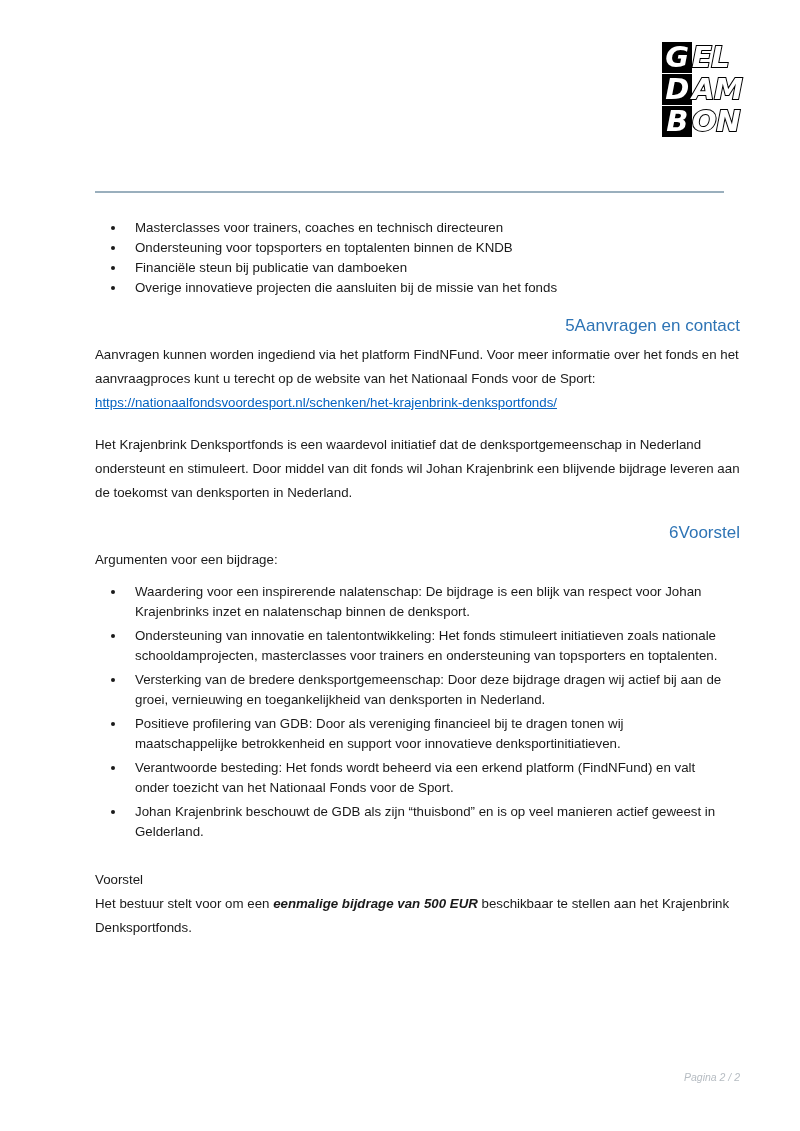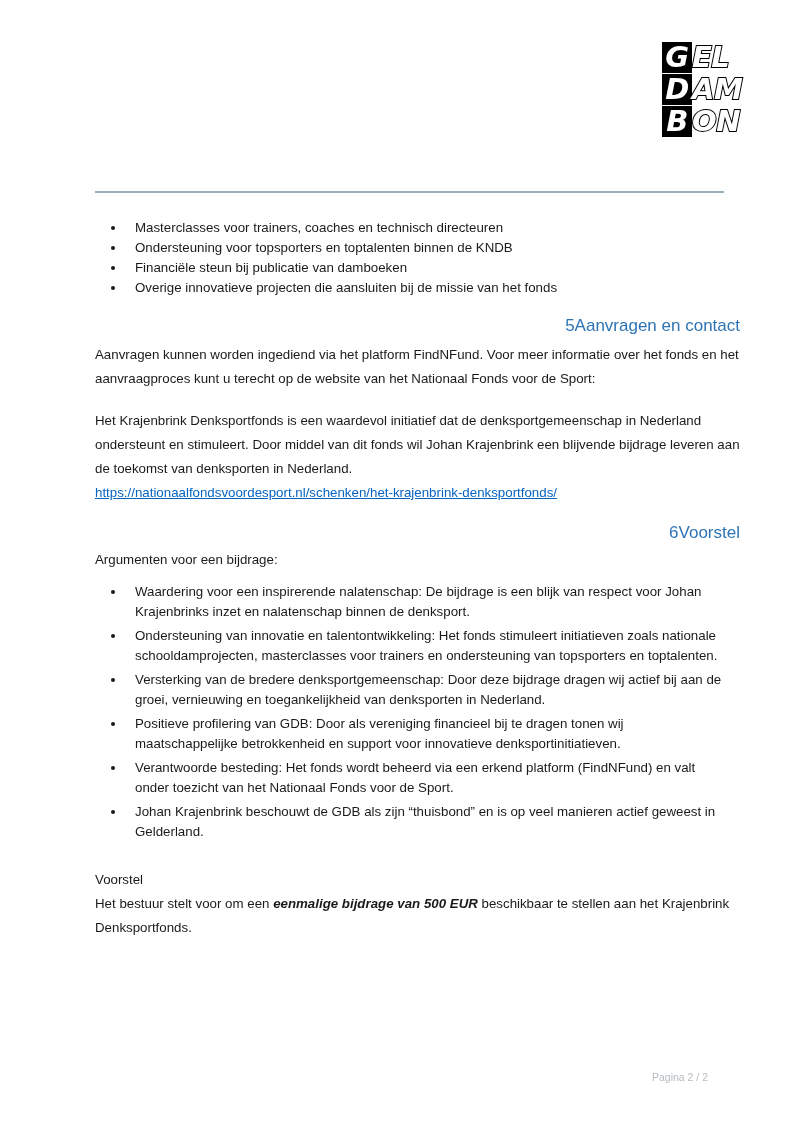--- a/index.html
+++ b/index.html
@@ -141,26 +141,27 @@
   .bold { font-weight: bold; font-style: italic; }
   p.subhead {
     margin: 0 0 2px 0;
     font-weight: normal;
     line-height: 20px;
   }
   .blockgap { height: 16px; }
 
   .footer {
     position: absolute;
-    left: 79px;
+    left: 111px;
     top: 1071px;
     width: 629px;
     text-align: right;
     font-size: 10.5px;
     color: #b6bcc2;
+    font-style: italic;
   }
 </style>
 </head>
 <body>
 
 <div class="header">
   <div class="logo">
     <div class="logo-row">
       <span class="logo-block">G</span><span class="logo-outline">EL</span>
     </div>
@@ -184,25 +185,25 @@
       <li>Ondersteuning voor topsporters en toptalenten binnen de KNDB</li>
       <li>Financiële steun bij publicatie van damboeken</li>
       <li>Overige innovatieve projecten die aansluiten bij de missie van het fonds</li>
     </ul>
 
     <h2 class="section">
       <span class="num">5</span><span>Aanvragen en contact</span>
     </h2>
 
     <p class="body">Aanvragen kunnen worden ingediend via het platform FindNFund. Voor meer informatie over het fonds en het aanvraagproces kunt u terecht op de website van het Nationaal Fonds voor de Sport:</p>
-    <p class="body spaced">Het Krajenbrink Denksportfonds is een waardevol initiatief dat de denksportgemeenschap in Nederland ondersteunt en stimuleert. Door middel van dit fonds wil Johan Krajenbrink een blijvende bijdrage leveren aan de toekomst van denksporten in Nederland.</p>
-
     <p class="body">
       <a class="link" href="#">https://nationaalfondsvoordesport.nl/schenken/het-krajenbrink-denksportfonds/</a>
     </p>
+
+    <p class="body spaced">Het Krajenbrink Denksportfonds is een waardevol initiatief dat de denksportgemeenschap in Nederland ondersteunt en stimuleert. Door middel van dit fonds wil Johan Krajenbrink een blijvende bijdrage leveren aan de toekomst van denksporten in Nederland.</p>
 
     <h2 class="section">
       <span class="num">6</span><span>Voorstel</span>
     </h2>
 
     <p class="subhead">Argumenten voor een bijdrage:</p>
 
     <ul class="bullets">
       <li>Waardering voor een inspirerende nalatenschap: De bijdrage is een blijk van respect voor Johan Krajenbrinks inzet en nalatenschap binnen de denksport.</li>
       <li>Ondersteuning van innovatie en talentontwikkeling: Het fonds stimuleert initiatieven zoals nationale schooldamprojecten, masterclasses voor trainers en ondersteuning van topsporters en toptalenten.</li>

